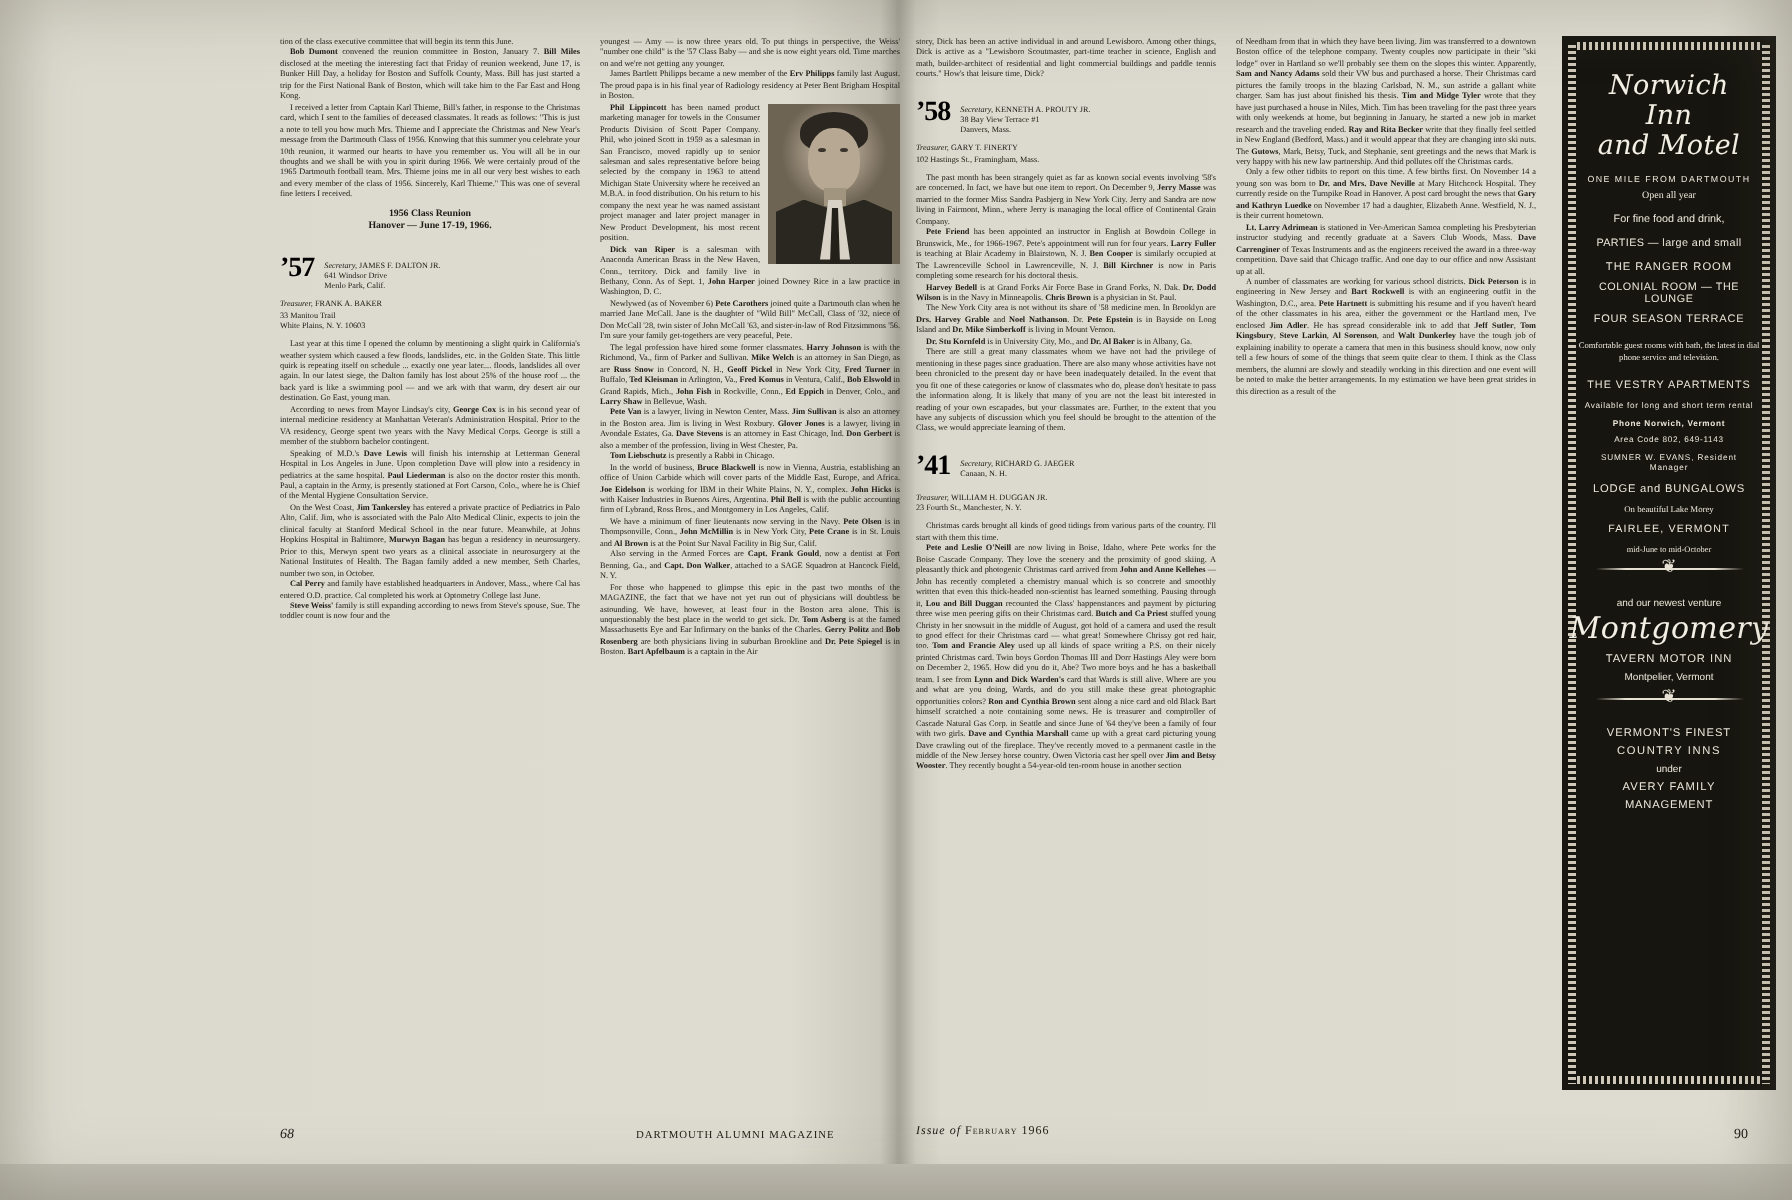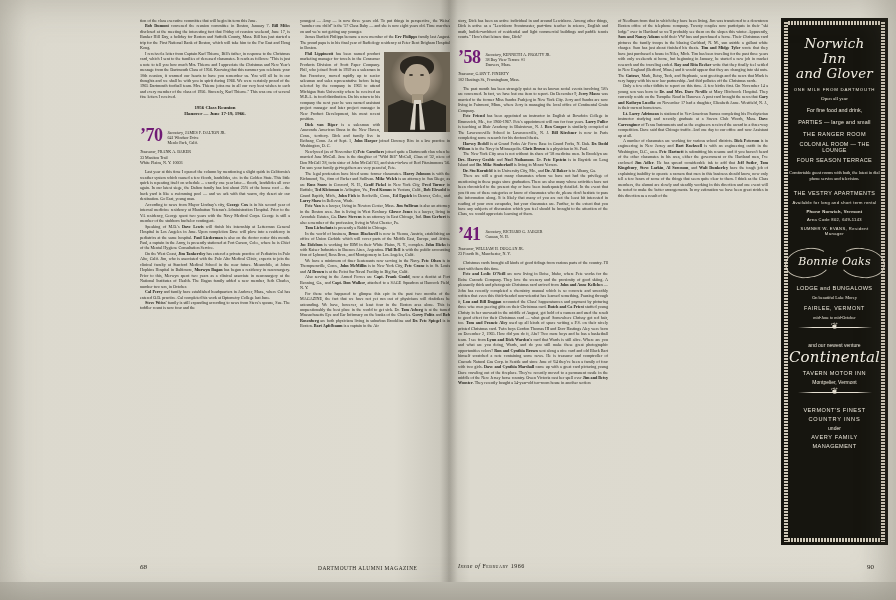--- a/index.html
+++ b/index.html
@@ -33,21 +33,21 @@
   .it{font-style:italic;}
 
   #col1{left:140px;width:150px;}
   #col2{left:300px;width:150px;}
   #col3{left:458px;width:150px;}
   #col4{left:618px;width:150px;}
 
   
   .classhead{margin:9px 0 4px 0;display:flex;align-items:flex-start;gap:5px;}
   .classnum{font-family:"Liberation Serif",serif;font-weight:bold;
-    font-size:18px;line-height:16px;letter-spacing:-.5px;color:#701a75;}
+    font-size:14px;line-height:16px;letter-spacing:-.5px;color:#000000;}
   .classmeta{font-size:4.1px;line-height:5.2px;padding-top:3px;}
   .classmeta .role{font-style:italic;}
   .treas{font-size:4.1px;line-height:5.3px;margin:3px 0 4px 0;}
 
   .reunion{text-align:center;font-weight:bold;font-size:4.9px;
     line-height:6.4px;margin:5px 0 5px 0;}
 
   
   .photo{float:right;width:66px;height:80px;margin:1px 0 2px 4px;
     background:
@@ -163,21 +163,21 @@
     <p class="noind">tion of the class executive committee that will begin its term this June.</p>
     <p><b>Bob Dumont</b> convened the reunion committee in Boston, January 7. <b>Bill Miles</b> disclosed at the meeting the interesting fact that Friday of reunion weekend, June 17, is Bunker Hill Day, a holiday for Boston and Suffolk County, Mass. Bill has just started a trip for the First National Bank of Boston, which will take him to the Far East and Hong Kong.</p>
     <p>I received a letter from Captain Karl Thieme, Bill's father, in response to the Christmas card, which I sent to the families of deceased classmates. It reads as follows: "This is just a note to tell you how much Mrs. Thieme and I appreciate the Christmas and New Year's message from the Dartmouth Class of 1956. Knowing that this summer you celebrate your 10th reunion, it warmed our hearts to have you remember us. You will all be in our thoughts and we shall be with you in spirit during 1966. We were certainly proud of the 1965 Dartmouth football team. Mrs. Thieme joins me in all our very best wishes to each and every member of the class of 1956. Sincerely, Karl Thieme." This was one of several fine letters I received.</p>
 
     <div class="reunion">
       <div>1956 Class Reunion</div>
       <div>Hanover — June 17-19, 1966.</div>
     </div>
 
     <div class="classhead">
-      <div class="classnum">’70</div>
+      <div class="classnum">’57</div>
       <div class="classmeta">
         <span class="role">Secretary,</span>
         <span class="sc">JAMES F. DALTON JR.</span><br>
         <span>641 Windsor Drive</span><br>
         <span>Menlo Park, Calif.</span>
       </div>
     </div>
     <div class="treas">
       <span class="it">Treasurer,</span>
       <span class="sc">FRANK A. BAKER</span><br>
@@ -274,49 +274,46 @@
     <div class="ad">
       <div class="ad-bead bead-top"></div>
       <div class="ad-bead bead-bot"></div>
       <div class="ad-bead bead-l"></div>
       <div class="ad-bead bead-r"></div>
 
       <div class="adbody">
 
         <div class="script logo-norwich">
           <span>Norwich Inn</span>
-          <span class="l2">and Glover</span>
+          <span class="l2">and Motel</span>
         </div>
 
         <div class="adline l-caps">ONE MILE FROM DARTMOUTH</div>
         <div class="adline l-open">Open all year</div>
         <div class="adline l-food">For fine food and drink,</div>
         <div class="adline l-parties">PARTIES — large and small</div>
         <div class="adline l-room">THE RANGER ROOM</div>
         <div class="adline l-room2">COLONIAL ROOM — THE LOUNGE</div>
         <div class="adline l-room3">FOUR SEASON TERRACE</div>
         <div class="l-small">Comfortable guest rooms with bath, the latest in dial phone service and television.</div>
 
         <div class="adline l-vestry">THE VESTRY APARTMENTS</div>
         <div class="adline l-vsub">Available for long and short term rental</div>
         <div class="adline l-phone">Phone Norwich, Vermont</div>
         <div class="adline l-area">Area Code 802, 649-1143</div>
         <div class="adline l-mgr">SUMNER W. EVANS, Resident Manager</div>
 
-        <div class="wreath">
-          <div class="script logo-bonnie">Bonnie Oaks</div>
-        </div>
 
         <div class="adline l-lodge">LODGE and BUNGALOWS</div>
         <div class="adline l-lake">On beautiful Lake Morey</div>
         <div class="adline l-fairlee">FAIRLEE, VERMONT</div>
         <div class="adline l-season">mid-June to mid-October</div>
         <div class="swirl"></div>
         <div class="adline l-newest">and our newest venture</div>
-        <div class="script logo-montpelier">Continental</div>
+        <div class="script logo-montpelier">Montgomery</div>
         <div class="adline l-tavern">TAVERN MOTOR INN</div>
         <div class="adline l-mvt">Montpelier, Vermont</div>
         <div class="swirl"></div>
         <div class="adline l-finest">VERMONT'S FINEST</div>
         <div class="adline l-country">COUNTRY INNS</div>
         <div class="adline l-under">under</div>
         <div class="adline l-avery">AVERY FAMILY</div>
         <div class="adline l-mgmt">MANAGEMENT</div>
       </div>
     </div>

